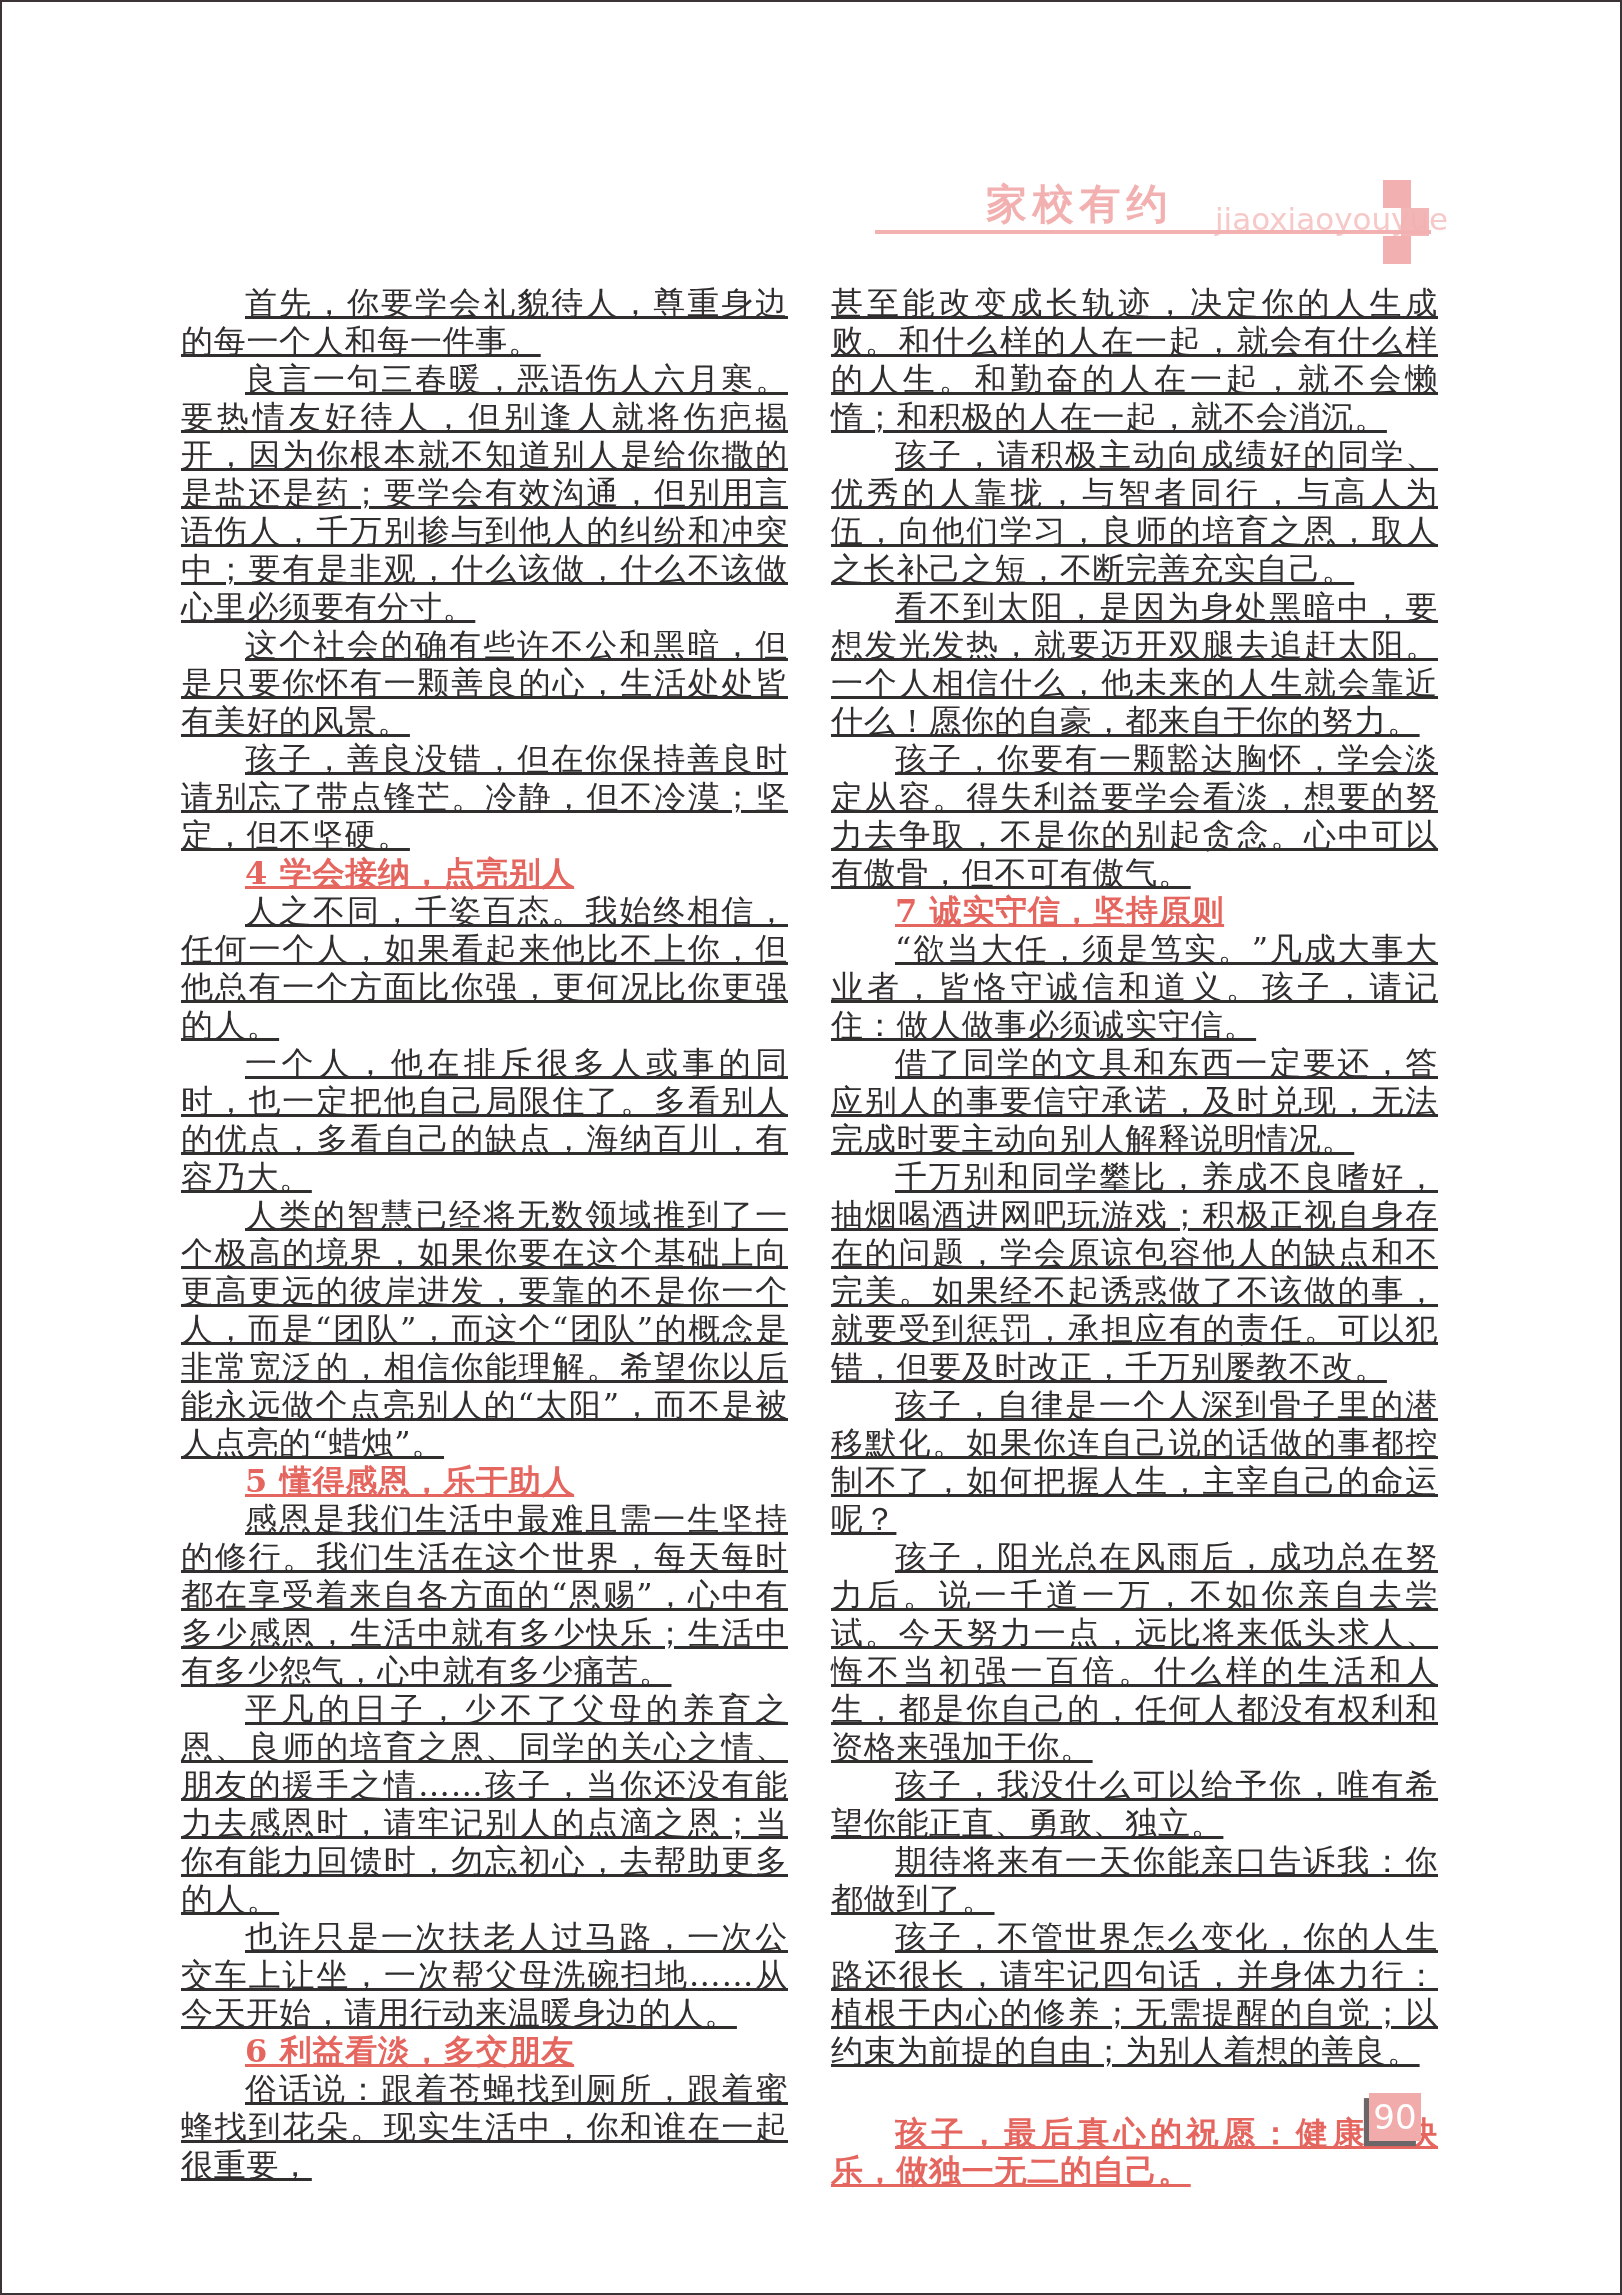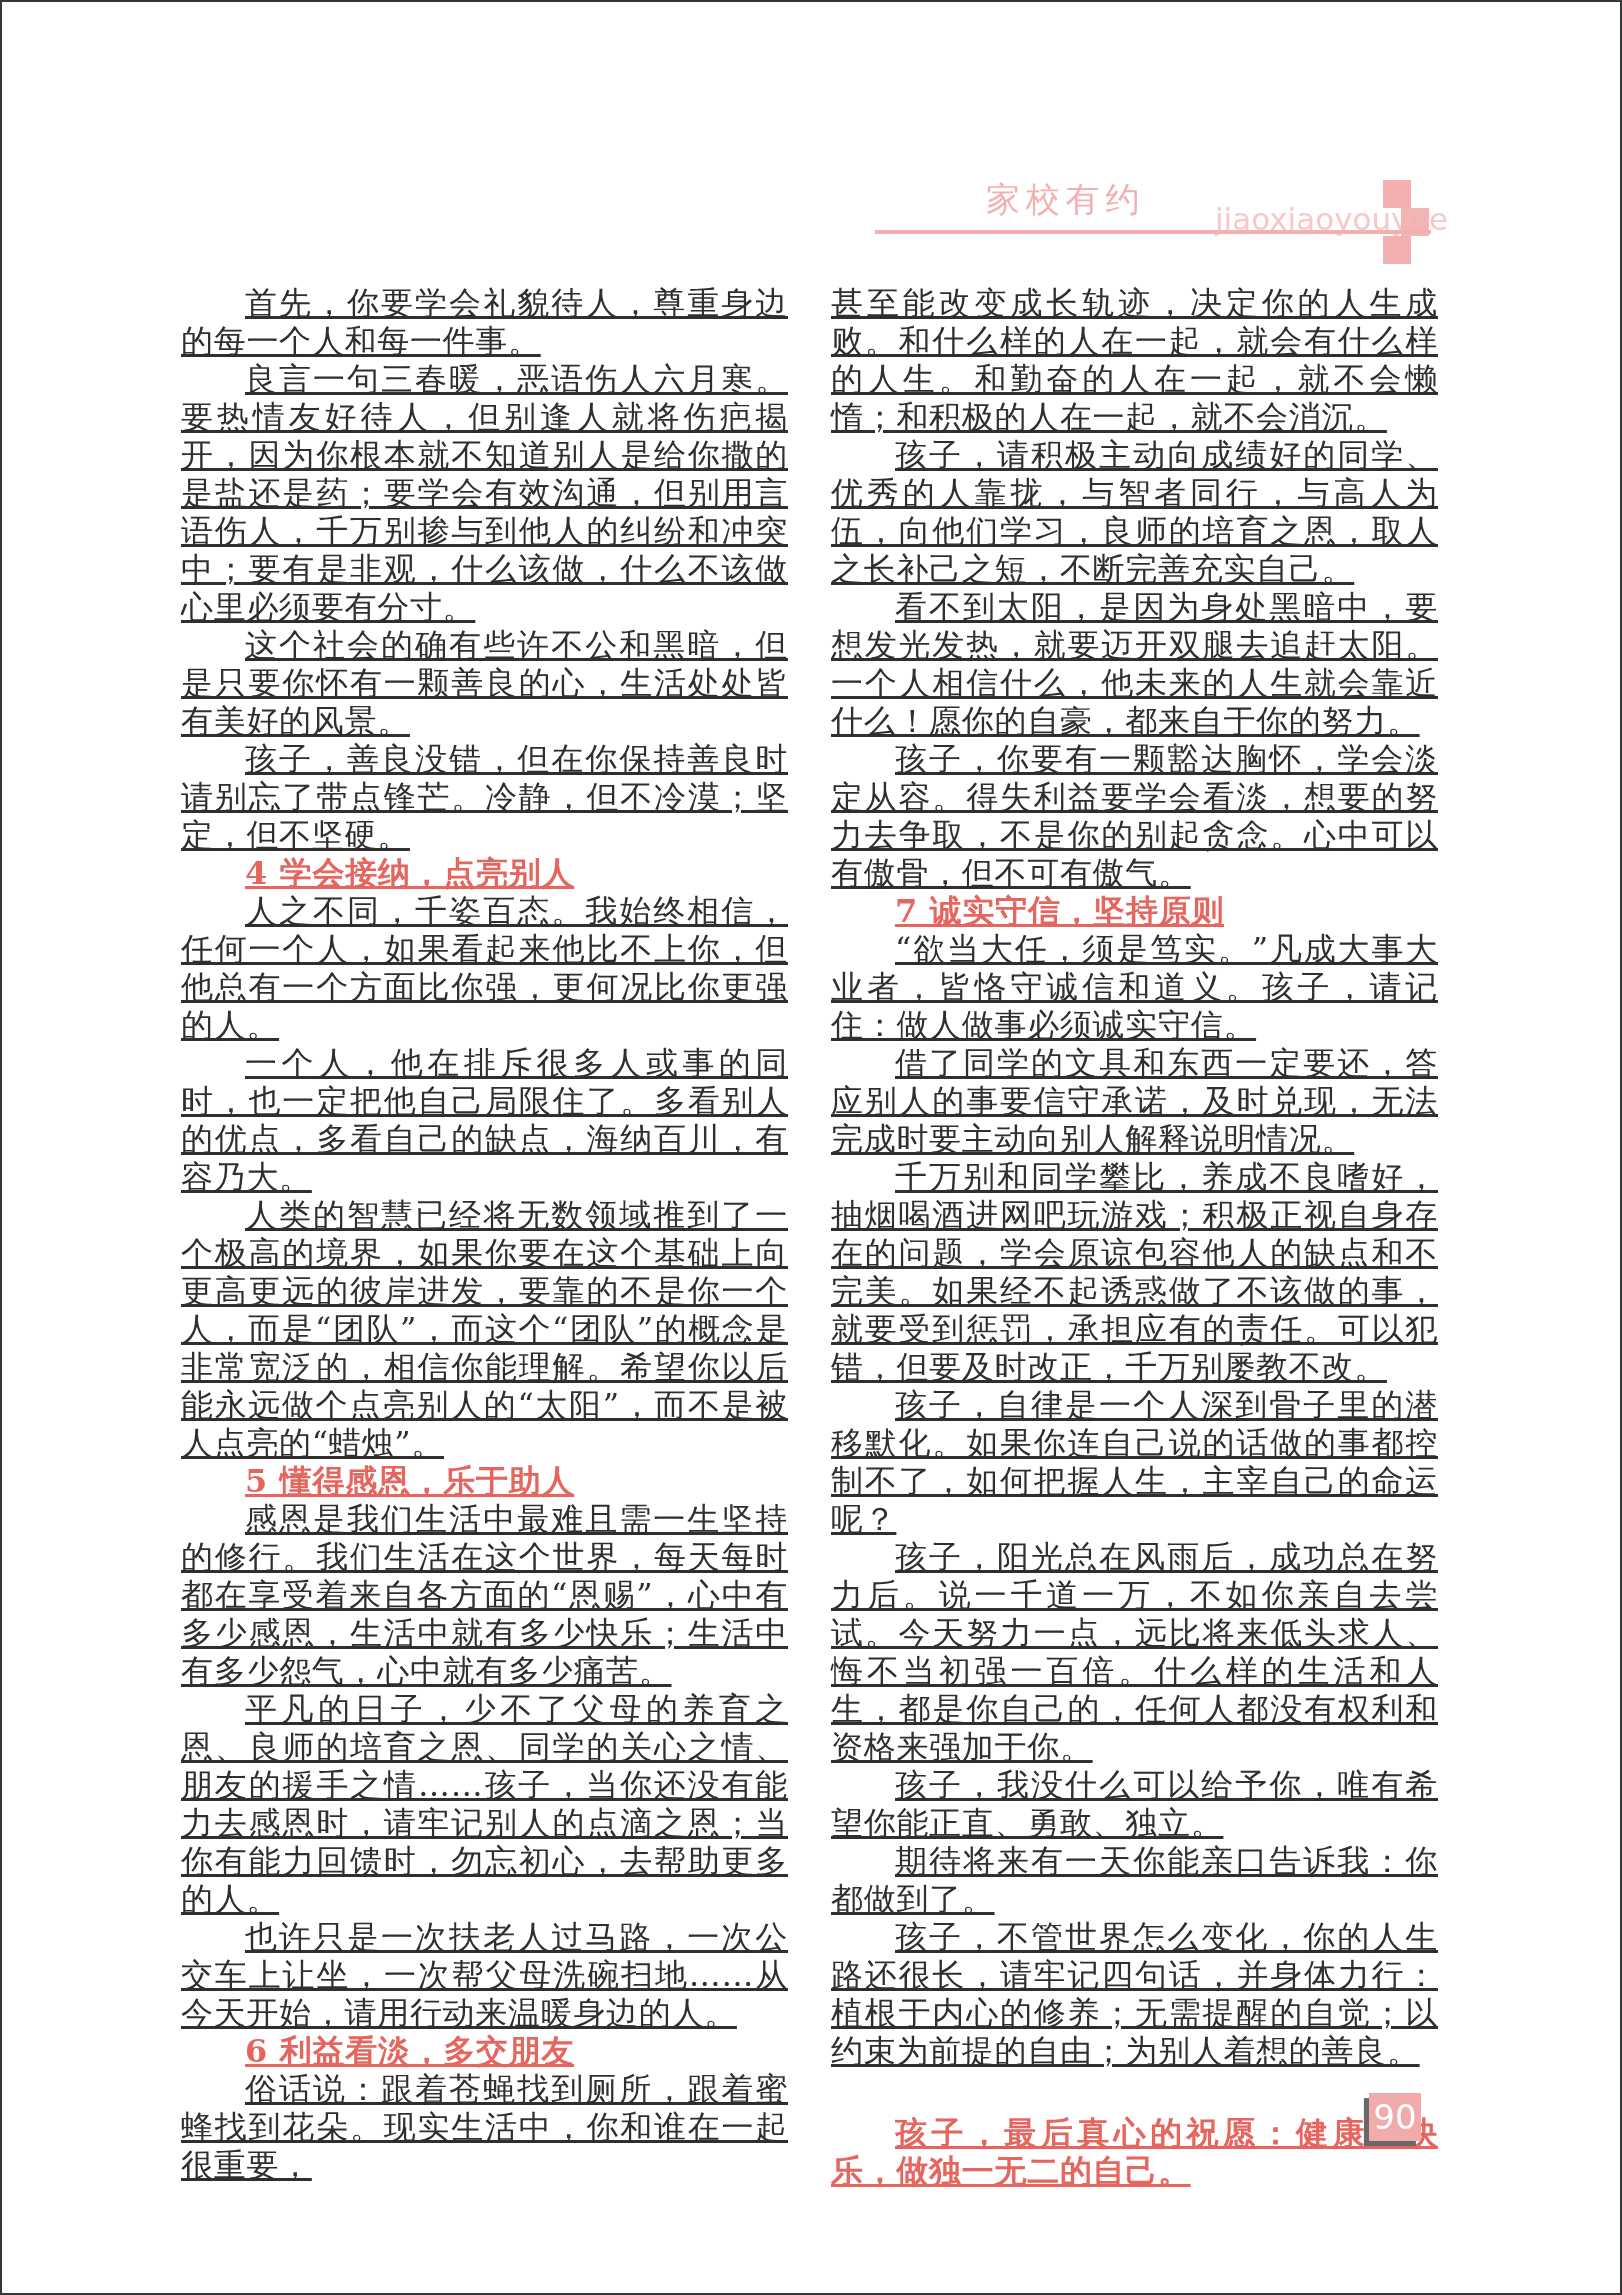--- a/index.html
+++ b/index.html
@@ -8,21 +8,21 @@
     width:1622px;height:2295px;
     background:#ffffff;
     border:2.9px solid #3b3336;
     box-sizing:border-box;
     overflow:hidden;
     font-family:"DejaVu Serif","Liberation Serif",serif;
   }
   
   .magazine-title{
     position:absolute;left:984px;top:175px;
-    font-size:34px;font-weight:normal;
+    font-size:41px;font-weight:bold;
     letter-spacing:5.8px;
     color:var(--accent-pink,#f2b0b0);
     white-space:nowrap;
   }
   .magazine-subtitle{
     position:absolute;left:1213px;top:199px;
     font-size:31px;
     color:var(--accent-pink-light,#f6c8c8);
     font-family:"DejaVu Sans","Liberation Sans",sans-serif;
     white-space:nowrap;

